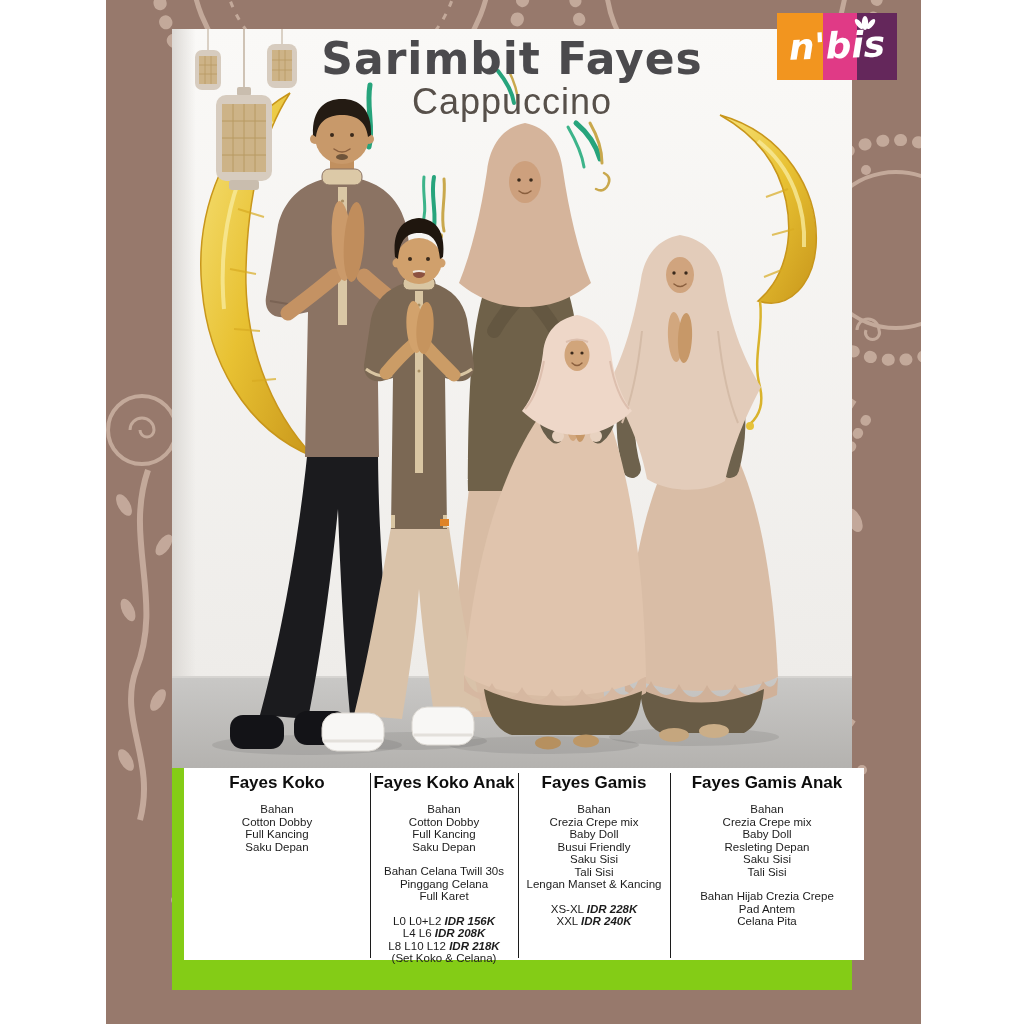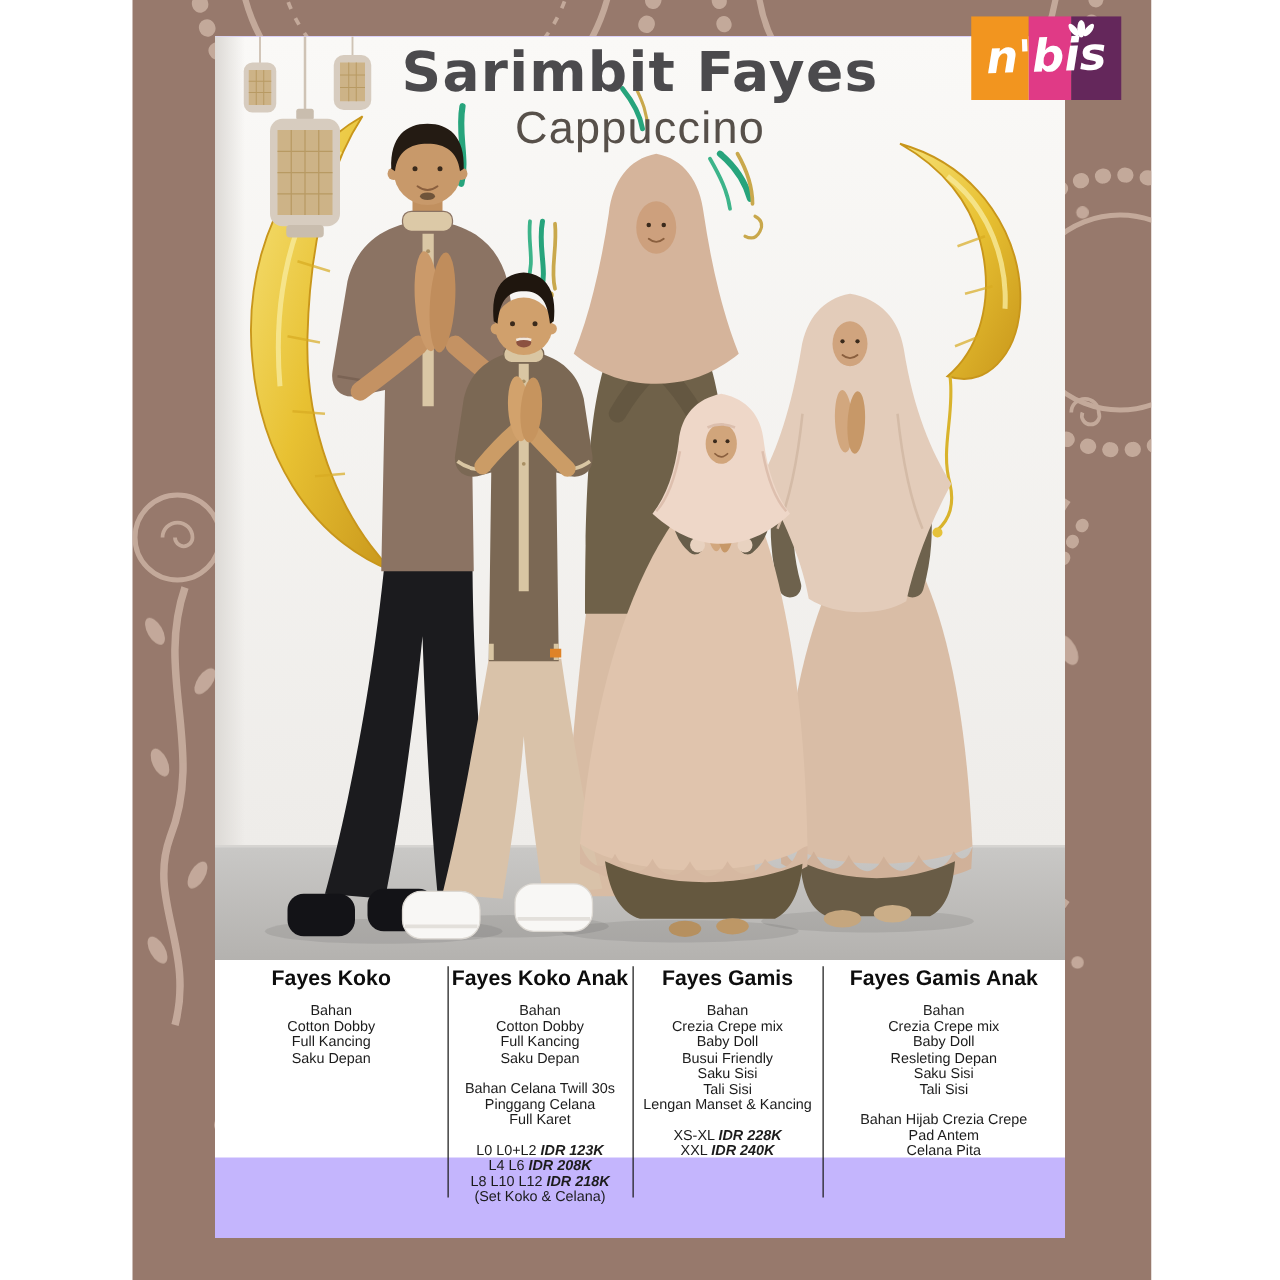--- a/index.html
+++ b/index.html
@@ -2,29 +2,29 @@
 <html><head>
 <meta charset="utf-8">
 <style>
   html,body{margin:0;padding:0;background:#ffffff;}
   .canvas{position:relative;width:1024px;height:1024px;background:#ffffff;overflow:hidden;
           font-family:"Liberation Sans", sans-serif;}
   
   .frame{position:absolute;left:106px;top:0;width:815px;height:1024px;background:#97796c;}
   .frame svg{position:absolute;left:0;top:0;}
   
-  .content{position:absolute;left:172px;top:29px;width:680px;height:961px;background:#c4b5fd;}
+  .content{position:absolute;left:172px;top:29px;width:680px;height:961px;background:#84cc16;}
   .photo{position:absolute;left:0;top:0;width:680px;height:739px;overflow:hidden;}
   .photo svg{display:block;}
   .titles{position:absolute;left:0;top:4px;width:680px;text-align:center;z-index:6;}
   .title{font-family:"DejaVu Sans", sans-serif;font-weight:700;font-size:44px;letter-spacing:1px;
          color:#4b4a4d;line-height:52px;}
   .subtitle{font-size:36px;color:#57504a;letter-spacing:1px;line-height:32px;margin-top:1px;}
   
-  .info{position:absolute;left:0;top:739px;width:680px;height:158px;background:#ffffff;}
+  .info{position:absolute;left:12px;top:739px;width:680px;height:192px;background:#ffffff;}
   .divider{position:absolute;top:5px;width:1.5px;height:185px;background:#1c1c1c;}
   .col{position:absolute;top:0;height:222px;text-align:center;color:#1c1c1c;}
   .col-title{margin-top:5px;font-size:17px;font-weight:bold;line-height:20px;color:#0d0d0d;}
   .col-body{margin-top:10px;}
   .spec-group{margin-bottom:12px;}
   .spec-line,.price-line,.note-line{font-size:11.5px;line-height:12.5px;white-space:nowrap;text-align:center;}
   .pr{font-weight:bold;font-style:italic;}
   
   .logo{position:absolute;left:777px;top:13px;width:120px;height:67px;z-index:20;}
   .logo-blocks{position:absolute;left:0;top:0;width:120px;height:67px;display:flex;}
@@ -307,21 +307,21 @@
               <div class="spec-line">Cotton Dobby</div>
               <div class="spec-line">Full Kancing</div>
               <div class="spec-line">Saku Depan</div>
             </div>
             <div class="spec-group">
               <div class="spec-line">Bahan Celana Twill 30s</div>
               <div class="spec-line">Pinggang Celana</div>
               <div class="spec-line">Full Karet</div>
             </div>
             <div class="spec-group">
-              <div class="price-line"><span>L0 L0+L2 </span><span class="pr">IDR 123K</span></div>
+              <div class="price-line"><span>L0 L0+L2 </span><span class="pr">IDR 156K</span></div>
               <div class="price-line"><span>L4 L6 </span><span class="pr">IDR 208K</span></div>
               <div class="price-line"><span>L8 L10 L12 </span><span class="pr">IDR 218K</span></div>
               <div class="note-line">(Set Koko &amp; Celana)</div>
             </div>
           </div>
         </div>
       <div class="col" style="left: 334px; width: 152px;">
           <div class="col-title">Fayes Gamis</div>
           <div class="col-body">
             <div class="spec-group">

